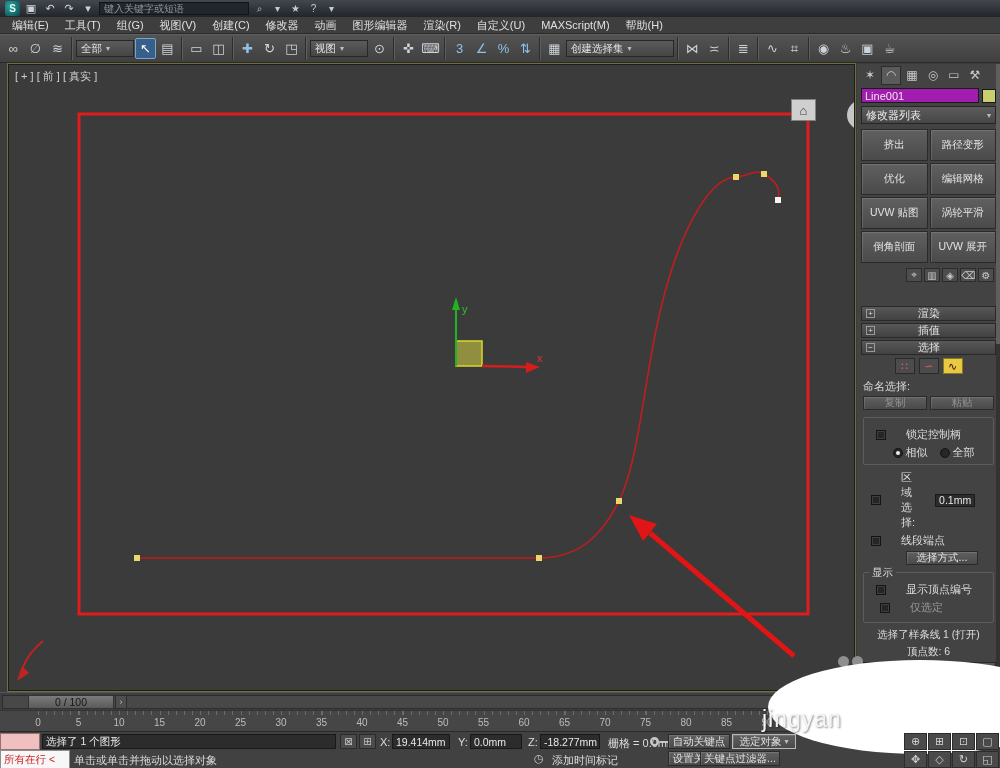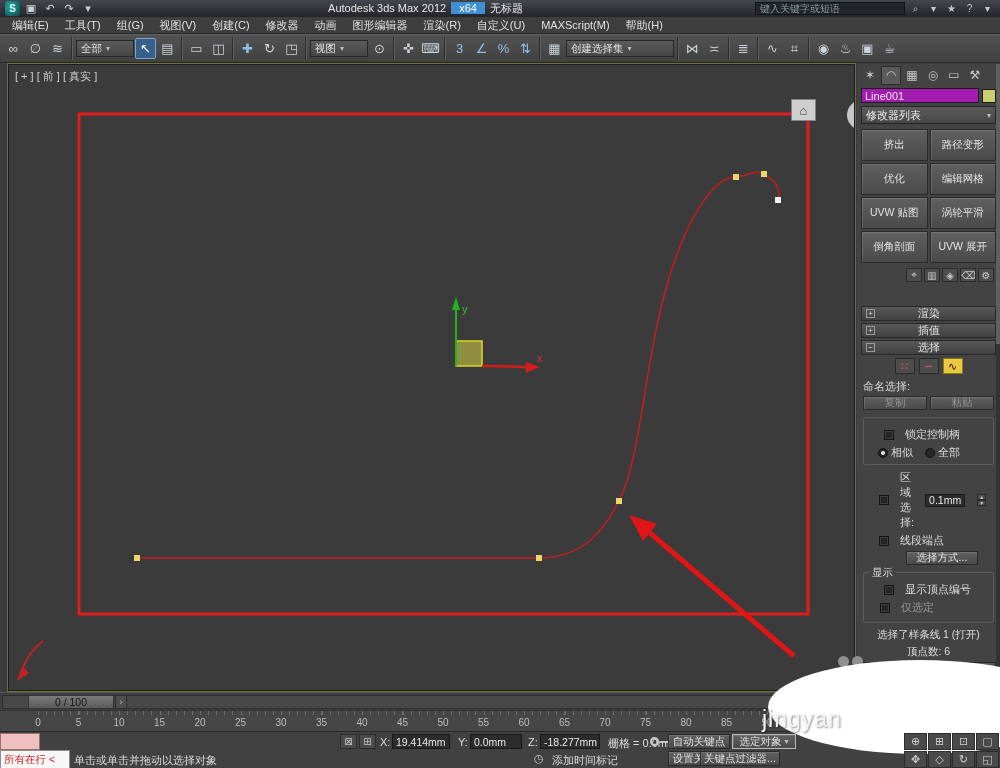--- a/index.html
+++ b/index.html
@@ -59,25 +59,25 @@
   .rolltitle { flex:1; text-align:center; margin-right:16px; }
   .selcont { margin:3px 6px; color:#dcdcdc; }
   .sorow { display:flex; gap:4px; justify-content:center; margin:3px 0 5px; }
   .soic { width:20px; height:16px; background:#4c4c4c; border:1px solid #292929; display:flex; align-items:center; justify-content:center; color:#e06060; font-size:11px; }
   .soic.act { background:#e8c93f; color:#402; border-color:#8a7a1a; }
   .namedrow { display:flex; gap:3px; margin:2px 0; }
   .smbtn { flex:1; height:14px; font-size:10.5px; display:flex; align-items:center; justify-content:center; }
   .smbtn.dis { color:#929292; }
   .grp { border:1px solid #5c5c5c; border-radius:2px; margin:7px 0 5px; padding:6px 4px 4px; position:relative; }
   .glabel { position:absolute; top:-7px; left:5px; background:#434343; padding:0 3px; font-size:10.5px; color:#dcdcdc; }
-  .cbrow { display:flex; align-items:center; gap:11px; margin:3px 16px; }
+  .cbrow { display:flex; align-items:center; gap:20px; margin:3px 8px; }
   .cb { width:10px; height:10px; background:#262626; border:1px solid #141414; box-shadow:inset 0 0 0 1px #3e3e3e; flex:0 0 auto; }
   .rad { width:10px; height:10px; border-radius:50%; background:#262626; border:1px solid #141414; position:relative; flex:0 0 auto; }
   .rad.on::after { content:""; position:absolute; left:2px; top:2px; width:4px; height:4px; border-radius:50%; background:#ececec; }
-  .radpair { display:flex; gap:12px; margin:2px 0 0 10px; }
+  .radpair { display:flex; gap:12px; margin:2px 0 0 10px;justify-content:center; }
   .radcell { display:flex; align-items:center; gap:3px; }
   .fld { background:#2c2c2c; border:1px solid #191919; color:#e8e8e8; padding:0 3px; height:13px; display:inline-flex; align-items:center; font-size:10.5px; }
   .spinner { display:inline-flex; flex-direction:column; margin-left:1px; }
   .spinner b { width:9px; height:6px; background:#525252; border:1px solid #2a2a2a; font-size:5px; line-height:4px; color:#ccc; text-align:center; font-weight:normal; }
   .selbyrow { display:flex; justify-content:flex-end; margin:3px 16px; }
   .infoline { text-align:center; margin:3px 0 1px; font-size:10.5px; }
 
   
   .timeslider { position:absolute; left:0; top:692px; width:856px; height:18px; background:#3f3f3f; border-top:1px solid #555; }
   .tstrack { position:absolute; left:2px; right:2px; top:2px; height:14px; background:#484848; border:1px solid #2d2d2d; }
@@ -111,23 +111,20 @@
 </style>
 </head>
 <body>
 
 <div class="titlebar">
   <span class="logo">S</span>
   <span class="qa">▣</span>
   <span class="qa">↶</span>
   <span class="qa">↷</span>
   <span class="qa">▾</span>
-  <span class="title-text">
-    <span>Autodesk 3ds Max 2012</span><span class="title-hl">x64</span><span>无标题</span>
-  </span>
   <input class="search" placeholder="键入关键字或短语" style="">
   <span class="info-ic">⌕</span>
   <span class="info-ic">▾</span>
   <span class="info-ic">★</span>
   <span class="info-ic">?</span>
   <span class="info-ic">▾</span>
 </div>
 
 <div class="menubar" id="menubar">
     <span class="mi">编辑(E)</span>
@@ -406,20 +403,21 @@
     <span class="tick" style="left: 686px;">80</span>
     <span class="tick" style="left: 726.5px;">85</span>
     <span class="tick" style="left: 767px;">90</span>
     <span class="tick" style="left: 807.5px;">95</span>
     <span class="tick" style="left: 848px;">100</span>
   </div>
 
 <div class="statusbar">
   <div class="pinkbox"></div>
   <div class="whitebox">所有在行 &lt;</div>
+  <div class="fld statusfld">选择了 1 个图形</div>
   <span class="miniic" style="left:340px;top:2px">⊠</span>
   <span class="miniic" style="left:359px;top:2px">⊞</span>
   <span class="lbl" style="left:380px">X:</span>
   <span class="fld coordfld" style="left:392px;width:58px">19.414mm</span>
   <span class="lbl" style="left:458px">Y:</span>
   <span class="fld coordfld" style="left:470px;width:52px">0.0mm</span>
   <span class="lbl" style="left:528px">Z:</span>
   <span class="fld coordfld" style="left:540px;width:60px">-18.277mm</span>
   <span class="lbl" style="left:608px">栅格 = 0.0mm</span>
   <span class="keyic"></span>

